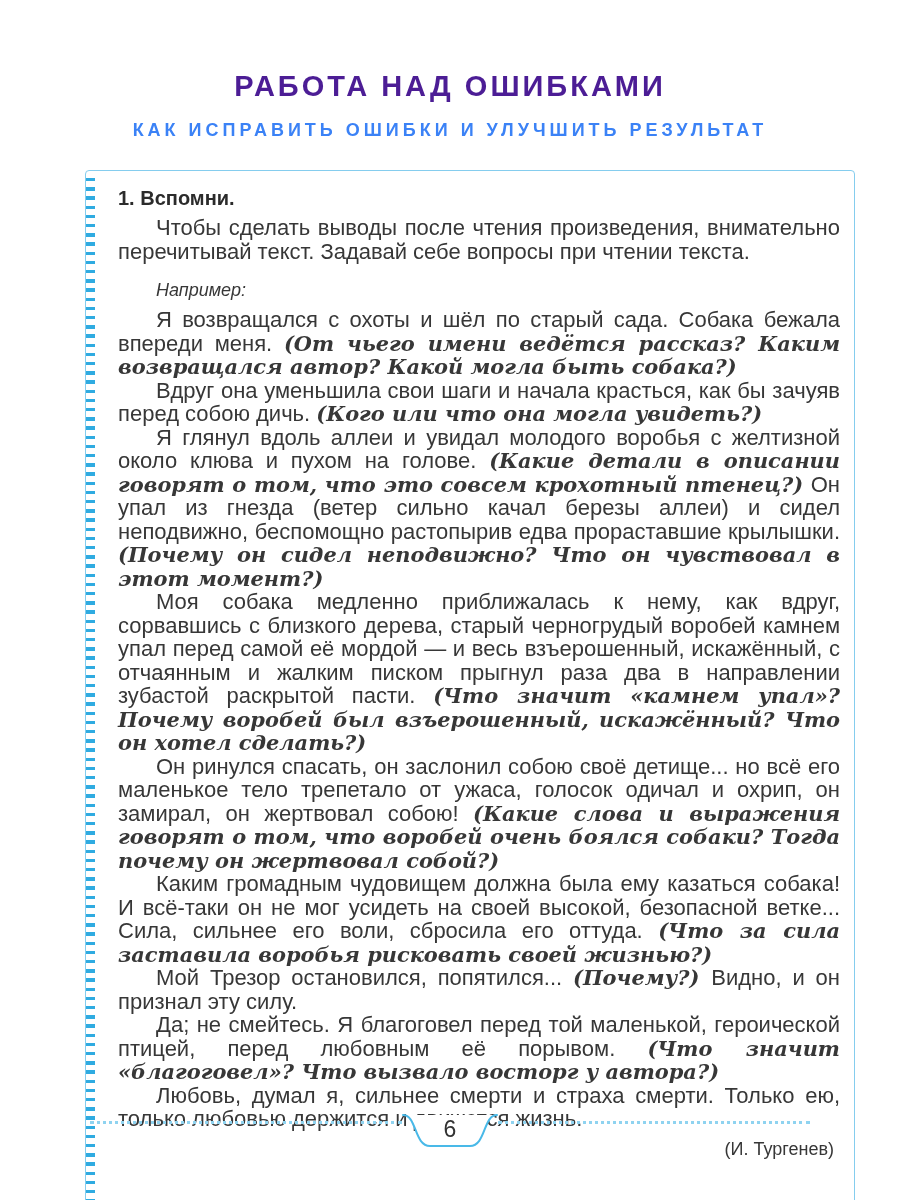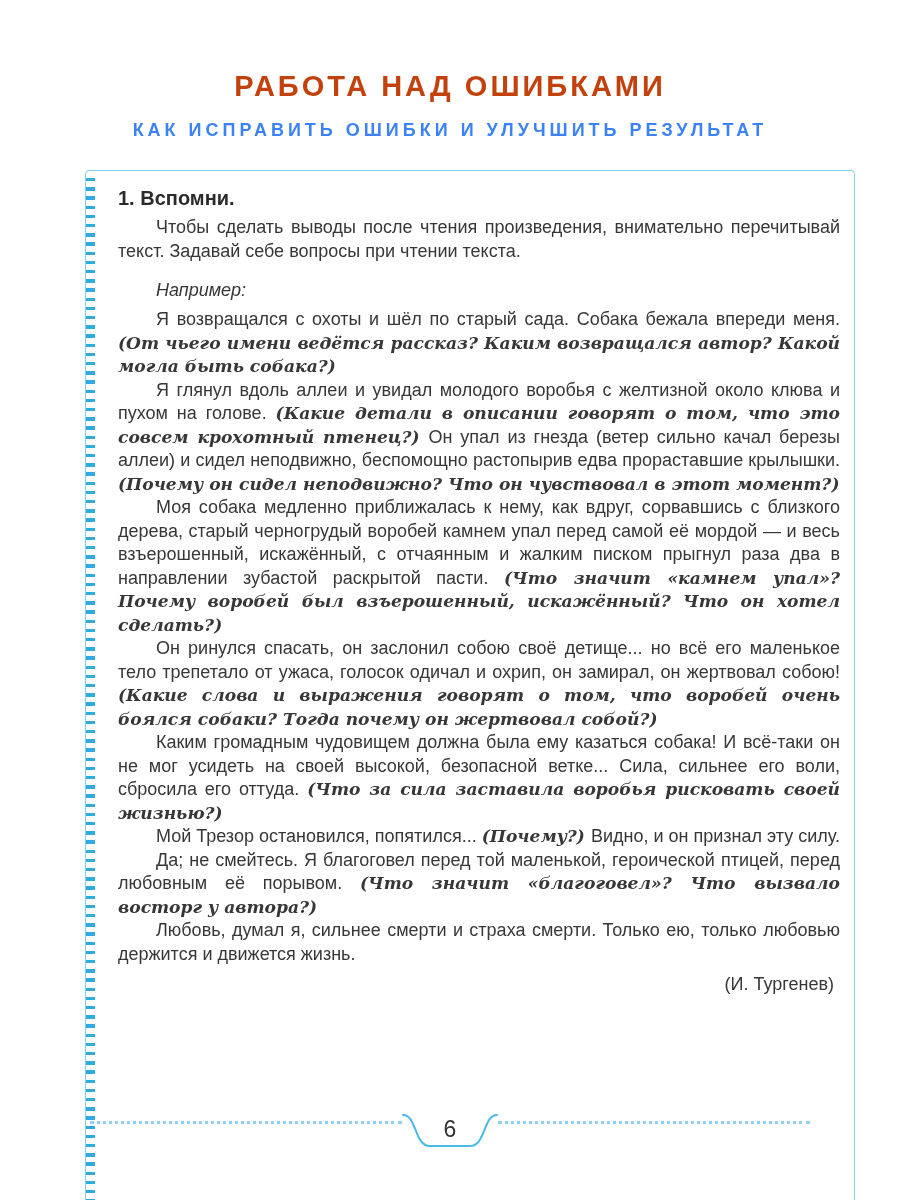--- a/index.html
+++ b/index.html
@@ -9,21 +9,21 @@
     position:relative;
     font-family:"Liberation Sans", sans-serif;
     color:#373737;
     overflow:hidden;
   }
 
   
   .header { position:absolute; top:0; left:0; width:900px; text-align:center; }
   .title {
     margin-top:70px;
-    color:#c2410c;
+    color:#4c1d95;
     font-size:29px;
     font-weight:bold;
     letter-spacing:3px;
   }
   .subtitle {
     margin-top:17px;
     color:#3b82f6;
     font-size:18px;
     font-weight:bold;
     letter-spacing:4px;
@@ -48,21 +48,21 @@
       #2fabe1 0px, #2fabe1 3.5px,
       #ffffff 3.5px, #ffffff 9.2px);
   }
   .section-heading {
     font-size:20px;
     font-weight:bold;
     color:#2b2b2b;
     margin:2px 0 6px 0;
   }
   p.body {
-    font-size:18px;
+    font-size:22px;
     line-height:23.5px;
     text-align:justify;
     text-indent:38px;
     hyphens:auto;
     -webkit-hyphens:auto;
   }
   .example-label {
     font-size:18px;
     font-style:italic;
     margin:17px 0 7px 0;
@@ -112,20 +112,21 @@
   <div class="subtitle">КАК ИСПРАВИТЬ ОШИБКИ И УЛУЧШИТЬ РЕЗУЛЬТАТ</div>
 </div>
 
 <div class="content-box">
   <div class="binding"></div>
   <div class="section-heading">1. Вспомни.</div>
   <p class="body">Чтобы сделать выводы после чтения произведения, внимательно перечитывай текст. Задавай себе вопросы при чтении текста.</p>
   <p class="example-label">Например:</p>
   <div>
       <p class="body"><span class="n">Я возвращался с охоты и шёл по старый сада. Собака бежала впереди меня. </span><span class="q">(От чьего имени ведётся рассказ? Каким возвращался автор? Какой могла быть собака?)</span></p>
+      <p class="body"><span class="n">Вдруг она уменьшила свои шаги и начала красться, как бы зачуяв перед собою дичь. </span><span class="q">(Кого или что она могла увидеть?)</span></p>
       <p class="body"><span class="n">Я глянул вдоль аллеи и увидал молодого воробья с желтизной около клюва и пухом на голове. </span><span class="q">(Какие детали в описании говорят о том, что это совсем крохотный птенец?) </span><span class="n">Он упал из гнезда (ветер сильно качал березы аллеи) и сидел неподвижно, беспомощно растопырив едва прораставшие крылышки. </span><span class="q">(Почему он сидел неподвижно? Что он чувствовал в этот момент?)</span></p>
       <p class="body"><span class="n">Моя собака медленно приближалась к нему, как вдруг, сорвавшись с близкого дерева, старый черногрудый воробей камнем упал перед самой её мордой — и весь взъерошенный, искажённый, с отчаянным и жалким писком прыгнул раза два в направлении зубастой раскрытой пасти. </span><span class="q">(Что значит «камнем упал»? Почему воробей был взъерошенный, искажённый? Что он хотел сделать?)</span></p>
       <p class="body"><span class="n">Он ринулся спасать, он заслонил собою своё детище... но всё его маленькое тело трепетало от ужаса, голосок одичал и охрип, он замирал, он жертвовал собою! </span><span class="q">(Какие слова и выражения говорят о том, что воробей очень боялся собаки? Тогда почему он жертвовал собой?)</span></p>
       <p class="body"><span class="n">Каким громадным чудовищем должна была ему казаться собака! И всё-таки он не мог усидеть на своей высокой, безопасной ветке... Сила, сильнее его воли, сбросила его оттуда. </span><span class="q">(Что за сила заставила воробья рисковать своей жизнью?)</span></p>
       <p class="body"><span class="n">Мой Трезор остановился, попятился... </span><span class="q">(Почему?) </span><span class="n">Видно, и он признал эту силу.</span></p>
       <p class="body"><span class="n">Да; не смейтесь. Я благоговел перед той маленькой, героической птицей, перед любовным её порывом. </span><span class="q">(Что значит «благоговел»? Что вызвало восторг у автора?)</span></p>
       <p class="body"><span class="n">Любовь, думал я, сильнее смерти и страха смерти. Только ею, только любовью держится и движется жизнь.</span></p>
     </div>
   <p class="attribution">(И. Тургенев)</p>
 </div>

